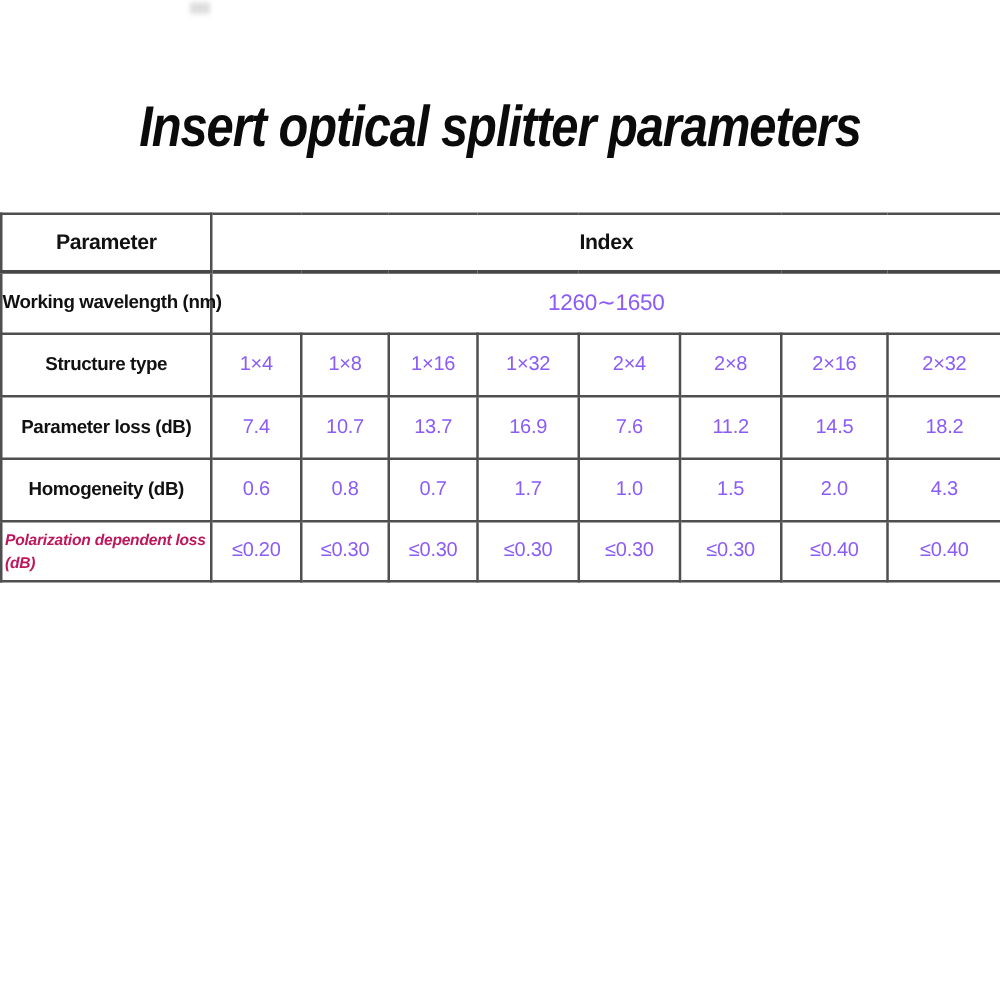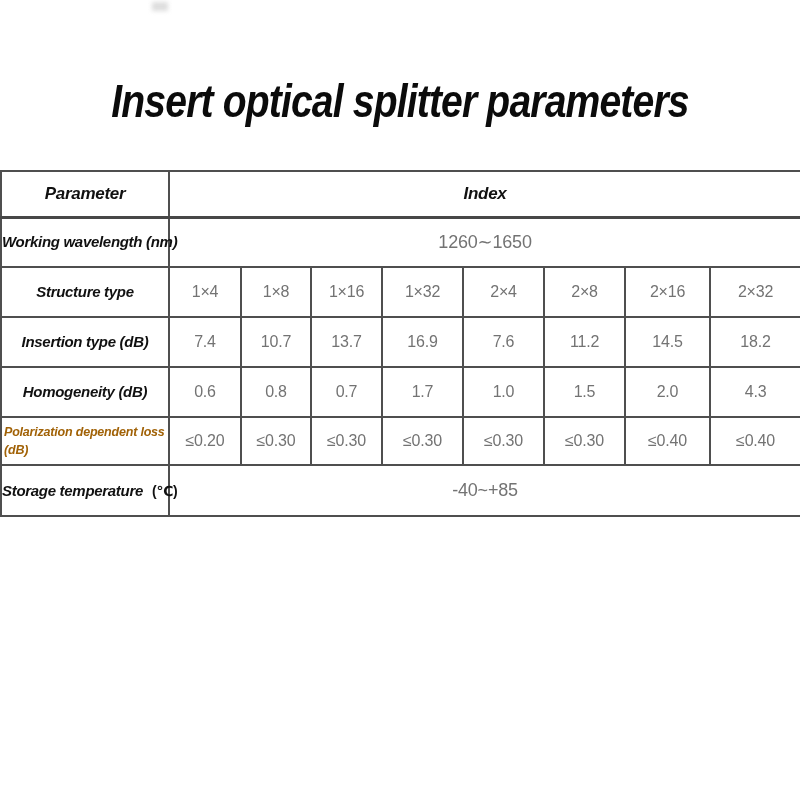--- a/index.html
+++ b/index.html
@@ -44,38 +44,37 @@
   table.spec td {
     border: 2px solid #4f4f4f;
     padding: 0;
     vertical-align: middle;
     text-align: center;
     overflow: visible;
   }
   tr.hdr td { border-bottom: 3px solid #474747; }
   .lbl {
     font-weight: bold;
-    font-style: italic;
     color: #111111;
     font-size: 15px;
     letter-spacing: -0.3px;
   }
   td.left-lbl { text-align: left; }
   td.left-lbl .lbl { white-space: nowrap; }
   .hdr .lbl { font-size: 17px; }
   .val {
-    color: #737373;
+    color: #8b5cf6;
     font-size: 16px;
     letter-spacing: -0.2px;
   }
   .val-wide { font-size: 18px; }
   .pol-lbl {
     font-weight: bold;
     font-style: italic;
-    color: #a16207;
+    color: #be185d;
     font-size: 12.5px;
     line-height: 1.45;
     text-align: left;
     padding-left: 2px;
     letter-spacing: -0.2px;
   }
   .temp-unit { margin-left: 9px; font-weight: bold; font-style: normal; font-size: 14px; }
   
   .artifact { position: absolute; }
   .art-left-strip {
@@ -138,21 +137,21 @@
       <td><span class="val">1×16</span></td>
       <td><span class="val">1×32</span></td>
       <td><span class="val">2×4</span></td>
       <td><span class="val">2×8</span></td>
       <td><span class="val">2×16</span></td>
       <td><span class="val">2×32</span></td>
     </tr>
 
     <tr style="height:50px">
       <td>
-        <span class="lbl">Insertion type (dB)</span>
+        <span class="lbl">Parameter loss (dB)</span>
       </td>
       <td><span class="val">7.4</span></td>
       <td><span class="val">10.7</span></td>
       <td><span class="val">13.7</span></td>
       <td><span class="val">16.9</span></td>
       <td><span class="val">7.6</span></td>
       <td><span class="val">11.2</span></td>
       <td><span class="val">14.5</span></td>
       <td><span class="val">18.2</span></td>
     </tr>
@@ -182,28 +181,20 @@
       <td><span class="val">≤0.30</span></td>
       <td><span class="val">≤0.30</span></td>
       <td><span class="val">≤0.30</span></td>
       <td><span class="val">≤0.40</span></td>
       <td><span class="val">≤0.40</span></td>
     </tr>
 
 
 
 
-    <tr style="height:51px">
-      <td class="left-lbl">
-        <span class="lbl">Storage temperature</span><span class="lbl temp-unit">(℃)</span>
-      </td>
-      <td colspan="8">
-        <span class="val val-wide">-40~+85</span>
-      </td>
-    </tr>
   </tbody>
     </table>
 
   <div class="artifact art-smudge"></div>
   <div class="artifact art-left-strip"></div>
   <div class="artifact art-dot"></div>
   <div class="artifact art-right-line"></div>
   <div class="artifact art-right-tick"></div>
 
 </div>

